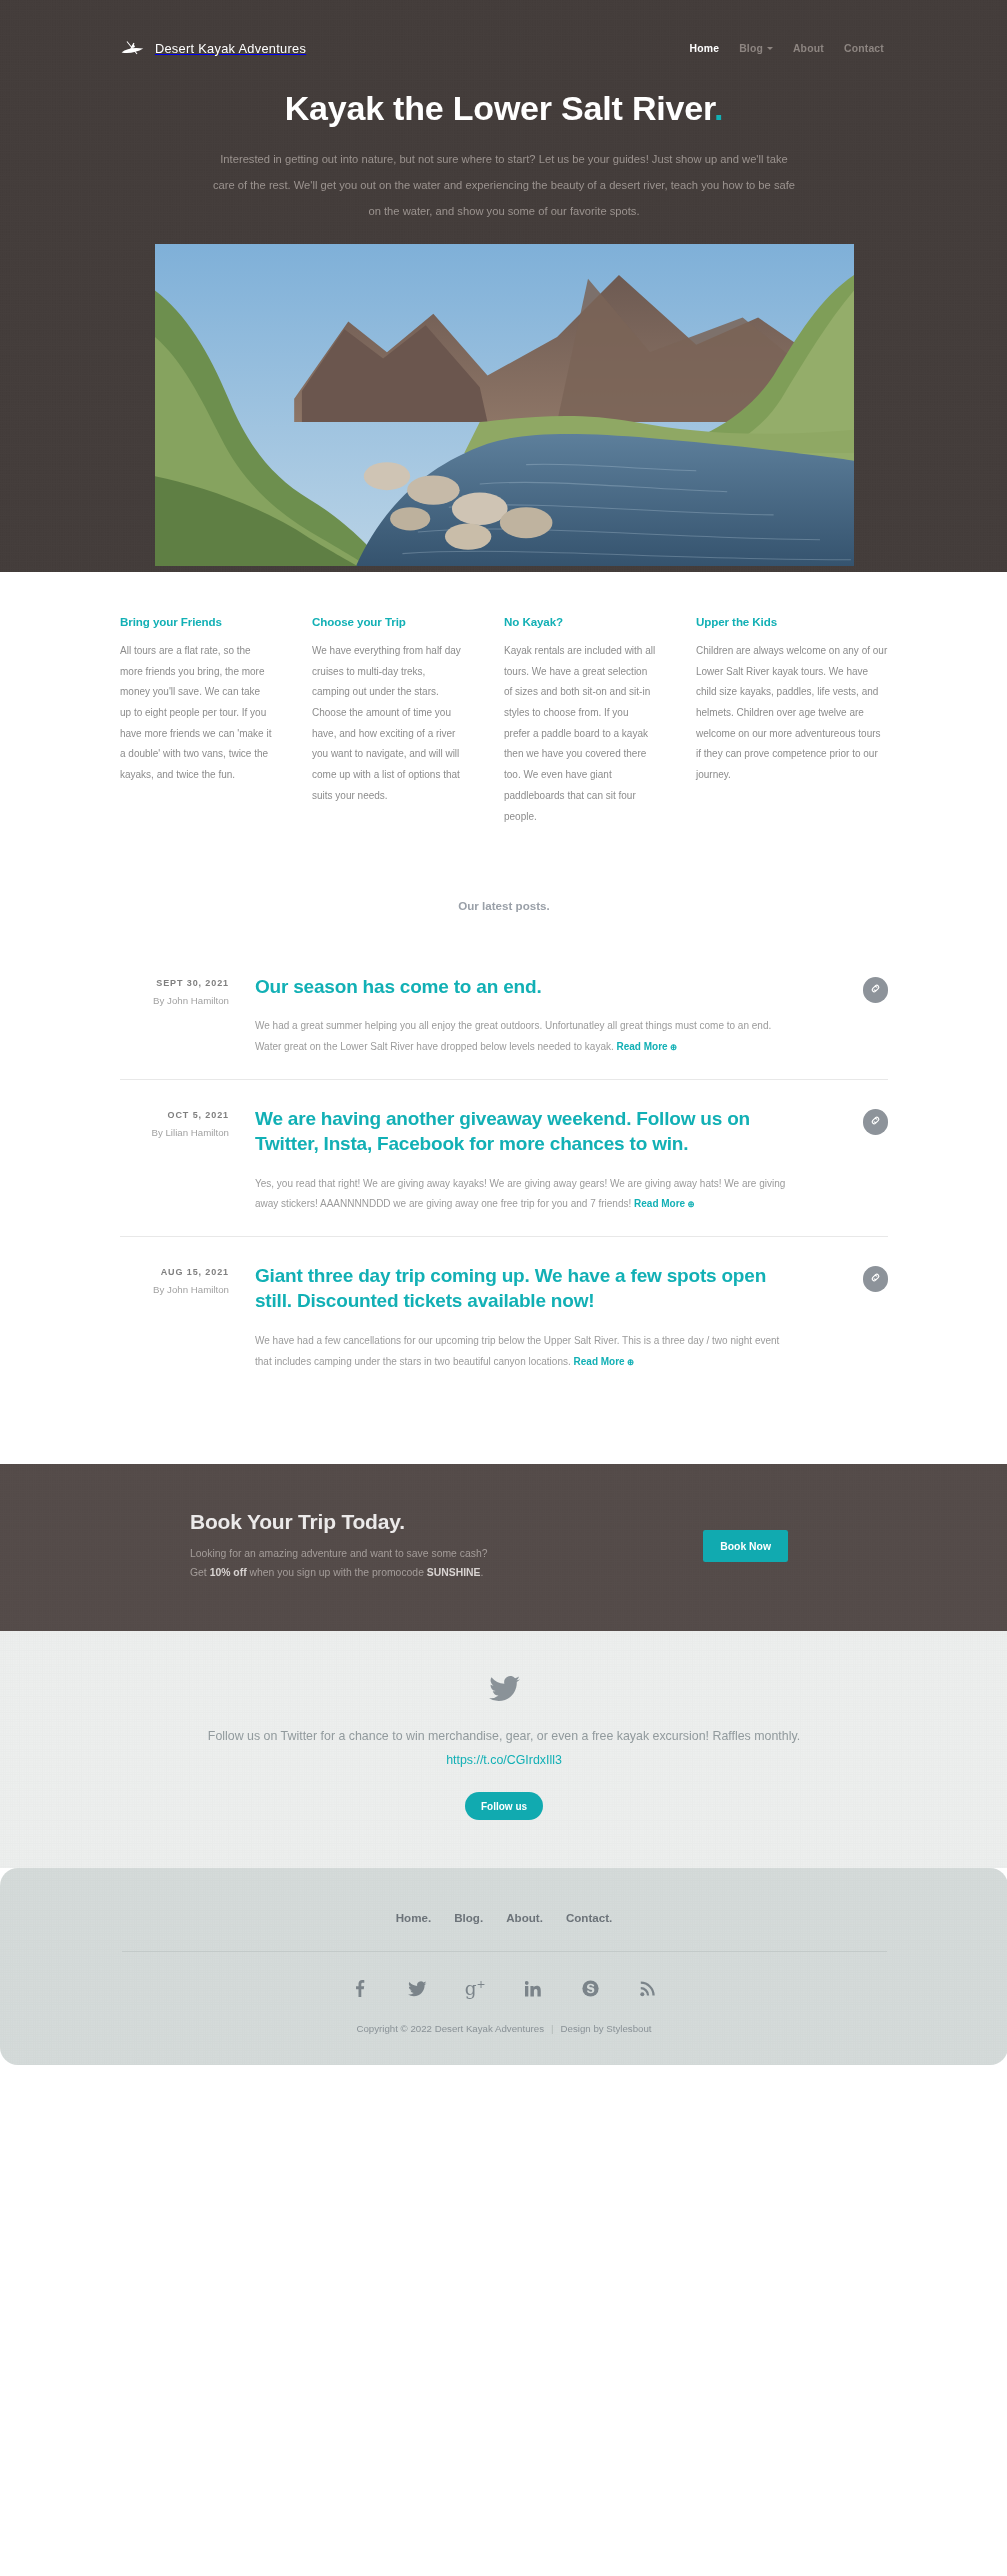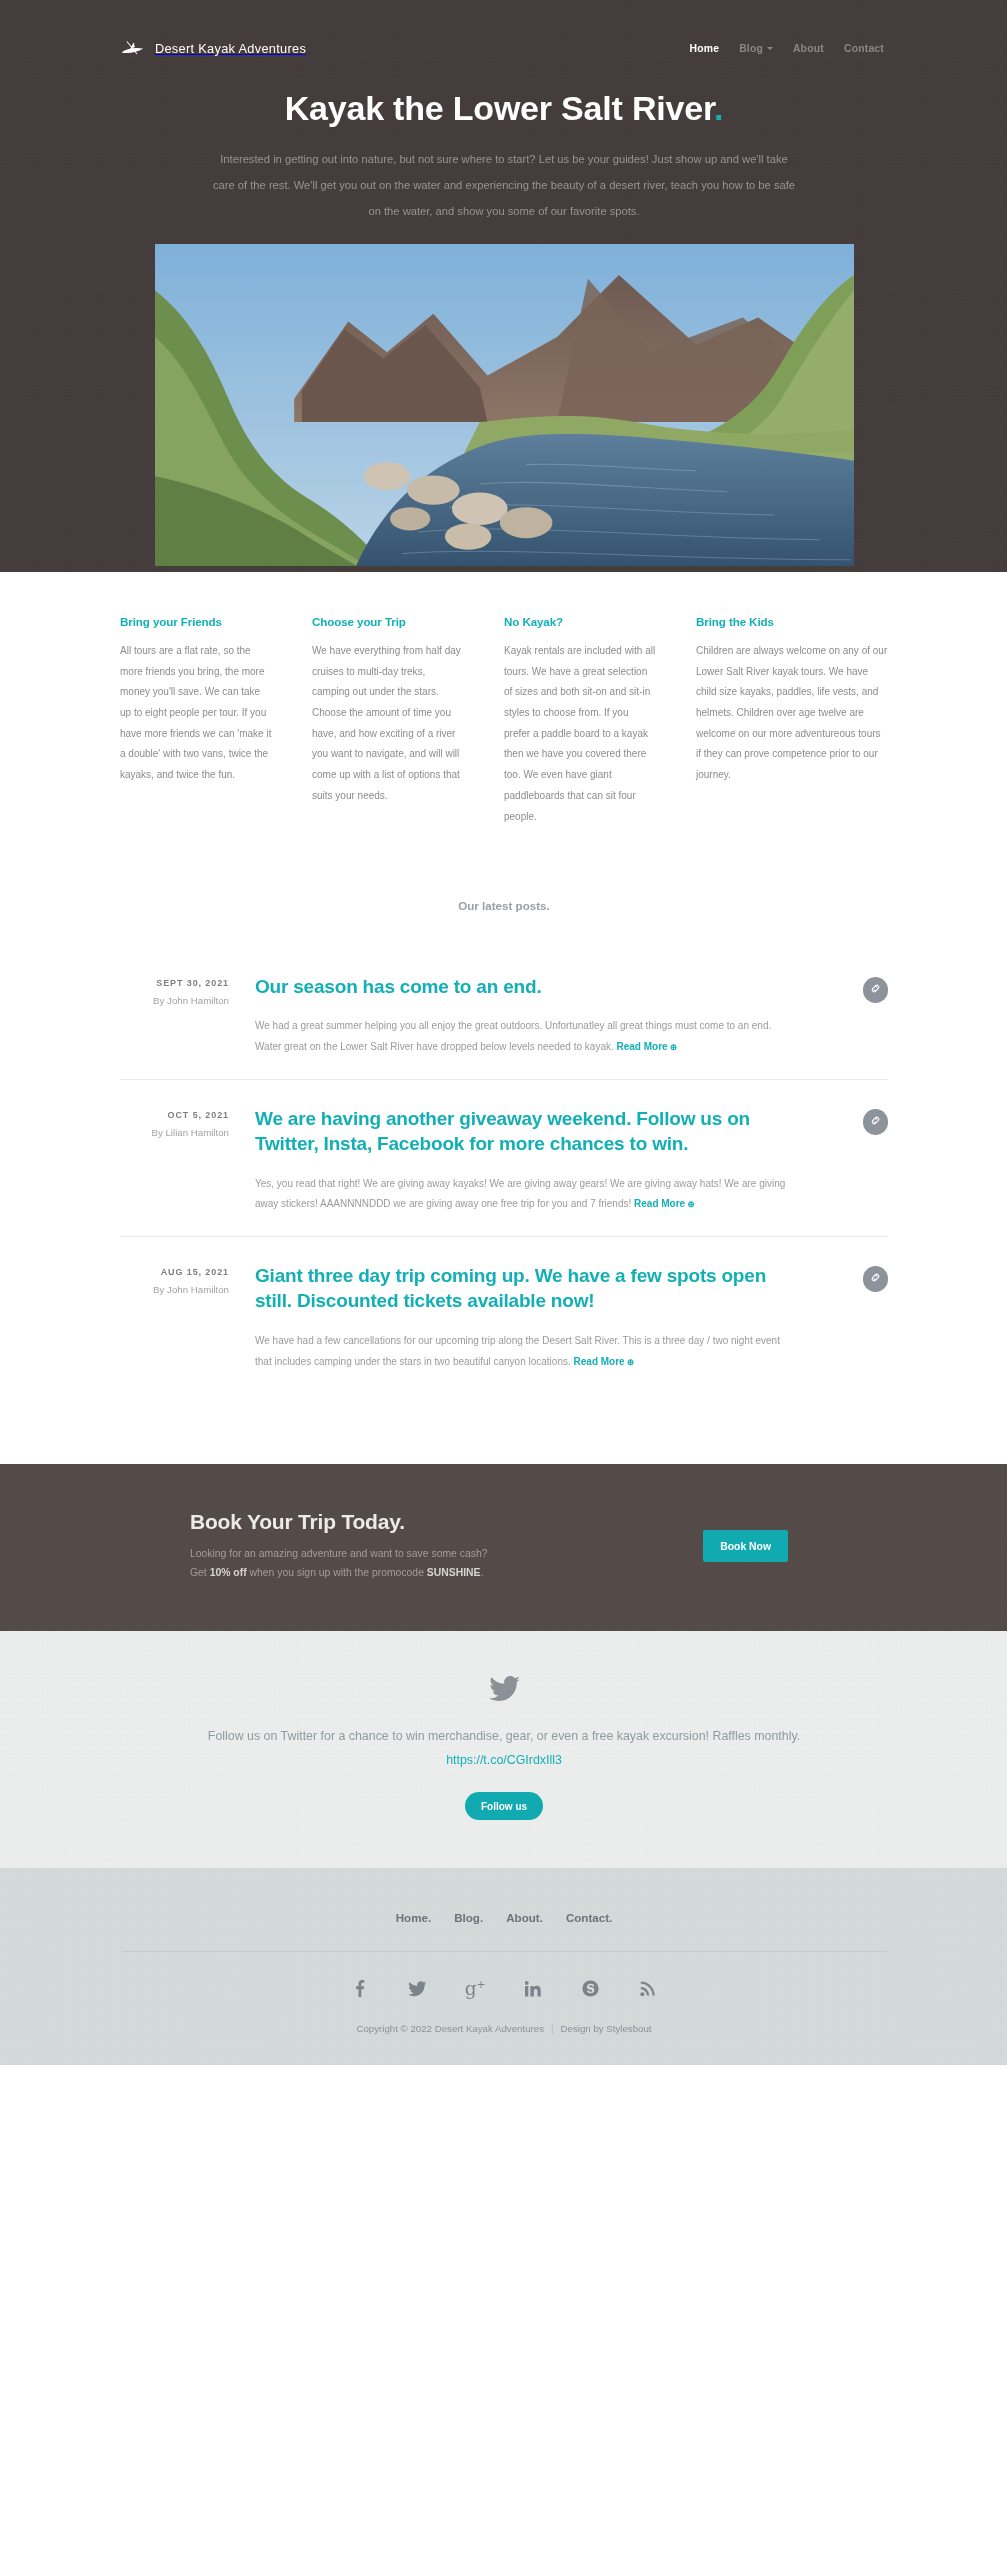--- a/index.html
+++ b/index.html
@@ -243,20 +243,21 @@
     font-family: "Liberation Sans", sans-serif;
   }
 
   
   .footer {
     background: #d5dbda;
     background-image: radial-gradient(rgba(0,0,0,0.015) 0.8px, transparent 0.8px);
     background-size: 2.3px 2.3px;
     padding: 43px 0 31px 0;
     text-align: center;
+    border-radius: 18px;
   }
   .footer-nav {
     display: flex;
     justify-content: center;
     gap: 23px;
     margin-bottom: 27px;
   }
   .footer-nav a {
     color: #6c7379;
     font-size: 11.6px;
@@ -385,21 +386,21 @@
     </div>
     <div class="feat">
       <h3>Choose your Trip</h3>
       <p>We have everything from half day cruises to multi-day treks, camping out under the stars. Choose the amount of time you have, and how exciting of a river you want to navigate, and will will come up with a list of options that suits your needs.</p>
     </div>
     <div class="feat">
       <h3>No Kayak?</h3>
       <p>Kayak rentals are included with all tours. We have a great selection of sizes and both sit-on and sit-in styles to choose from. If you prefer a paddle board to a kayak then we have you covered there too. We even have giant paddleboards that can sit four people.</p>
     </div>
     <div class="feat">
-      <h3>Bring the Kids</h3>
+      <h3>Upper the Kids</h3>
       <p>Children are always welcome on any of our Lower Salt River kayak tours. We have child size kayaks, paddles, life vests, and helmets. Children over age twelve are welcome on our more adventureous tours if they can prove competence prior to our journey.</p>
     </div>
   </section>
 
   <section class="blog">
     <div class="blog-heading">Our latest posts.</div>
 
     <article class="post">
       <div class="post-meta">
         <div class="post-date">SEPT 30, 2021</div>
@@ -444,21 +445,21 @@
 
     <article class="post">
       <div class="post-meta">
         <div class="post-date">AUG 15, 2021</div>
         <div class="post-author">By John Hamilton</div>
       </div>
       <div class="post-body">
         <h2 class="post-title">
           <span>Giant three day trip coming up. We have a few spots open still. Discounted tickets available now!</span>
         </h2>
-        <p class="post-excerpt"><span>We have had a few cancellations for our upcoming trip along the Desert Salt River. This is a three day / two night event that includes camping under the stars in two beautiful canyon locations. </span><a class="readmore" href="#"><span>Read More</span><span class="rm-icon">⊕</span></a></p>
+        <p class="post-excerpt"><span>We have had a few cancellations for our upcoming trip below the Upper Salt River. This is a three day / two night event that includes camping under the stars in two beautiful canyon locations. </span><a class="readmore" href="#"><span>Read More</span><span class="rm-icon">⊕</span></a></p>
       </div>
       <a class="post-badge" href="#">
         <span>
           <svg width="13" height="13" viewBox="0 0 24 24" fill="none" stroke="#ffffff" stroke-width="2.1" stroke-linecap="round">
             <path d="M9.5 14.5a3.6 3.6 0 0 0 5.2 0l2.6-2.6a3.7 3.7 0 0 0-5.2-5.2l-1.3 1.3"></path>
             <path d="M14.5 9.5a3.6 3.6 0 0 0-5.2 0l-2.6 2.6a3.7 3.7 0 0 0 5.2 5.2l1.3-1.3"></path>
           </svg>
         </span>
       </a>
     </article>

